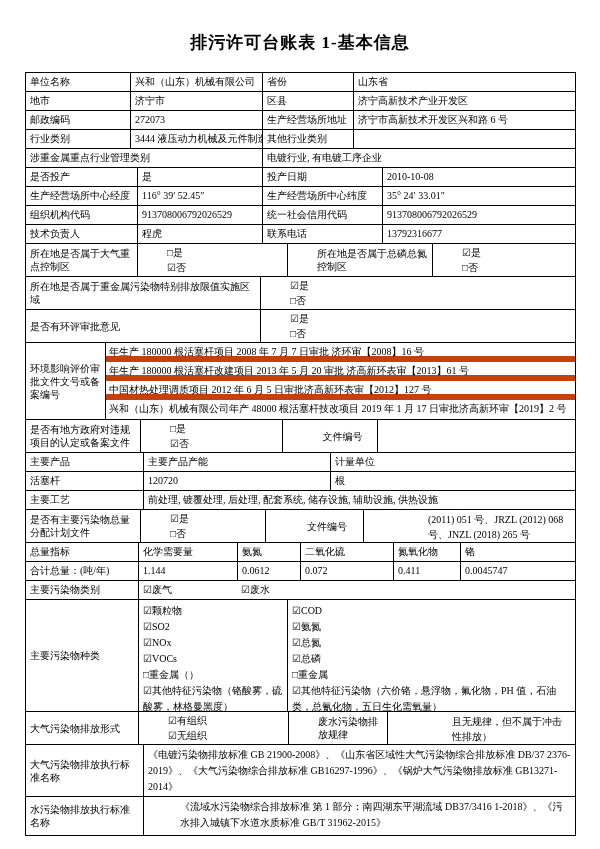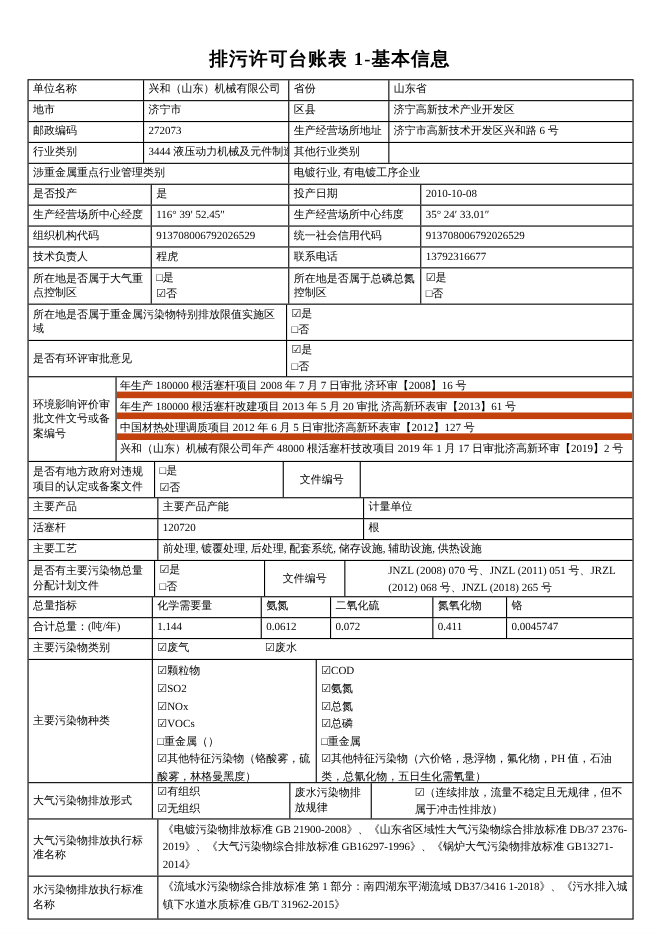--- a/index.html
+++ b/index.html
@@ -3,34 +3,34 @@
 <meta charset="utf-8">
 <style>
   * { box-sizing: border-box; margin: 0; padding: 0; }
   html,body { background:#e8e8e8; }
   body { font-family: "Liberation Serif", "DejaVu Serif", serif; }
   .page {
     width: 600px; height: 849px; background: #ffffff; position: relative;
     margin: 0 auto; color: #000; overflow: hidden;
   }
   .title {
-    padding-top: 42px; text-align: center; font-weight: bold; font-size: 17px;
+    padding-top: 31px; text-align: center; font-weight: bold; font-size: 17px;
     letter-spacing: 1px;
   }
   .tbl {
     position: absolute; left: 25px; top: 72px; width: 551px;
     border: 1px solid #000; font-size: 10px;
   }
   .r { display: flex; border-bottom: 1px solid #000; }
-  .r:last-child { border-bottom: none; }
+  .r:last-child { border-bottom: none; gap: 32px; }
   .c { border-right: 1px solid #000; padding: 0 4px; overflow: hidden; }
   .c:last-child { border-right: none; }
   .fill { flex: 1 1 auto; }
   .sl { height: 19px; line-height: 18px; white-space: nowrap; align-items: flex-end; }
-  .h33 { height: 33px; }
+  .h33 { height: 33px; gap: 25px; }
   .vc { display: flex; align-items: center; line-height: 13px; }
   .pair { display: flex; flex-direction: column; justify-content: center; line-height: 15px; }
   .w63{flex:0 0 63px}.w67{flex:0 0 67px}.w70{flex:0 0 70px}.w73{flex:0 0 73px}
   .w74{flex:0 0 74px}.w80{flex:0 0 80px}.w91{flex:0 0 91px}.w93{flex:0 0 93px}
   .w99{flex:0 0 99px}.w100{flex:0 0 100px}.w105{flex:0 0 105px}.w112{flex:0 0 112px}
   .w113{flex:0 0 113px}.w115{flex:0 0 115px}.w117{flex:0 0 117px}.w118{flex:0 0 118px}
   .w120{flex:0 0 120px}.w125{flex:0 0 125px}.w132{flex:0 0 132px}.w149{flex:0 0 149px}
   .w187{flex:0 0 187px}.w235{flex:0 0 235px}.w237{flex:0 0 237px}
   .sub { border-bottom: 6px solid #c2410c; height: 19px; line-height: 18px; padding: 0 3px; white-space: nowrap; }
   .sub:last-child { border-bottom: none; }

